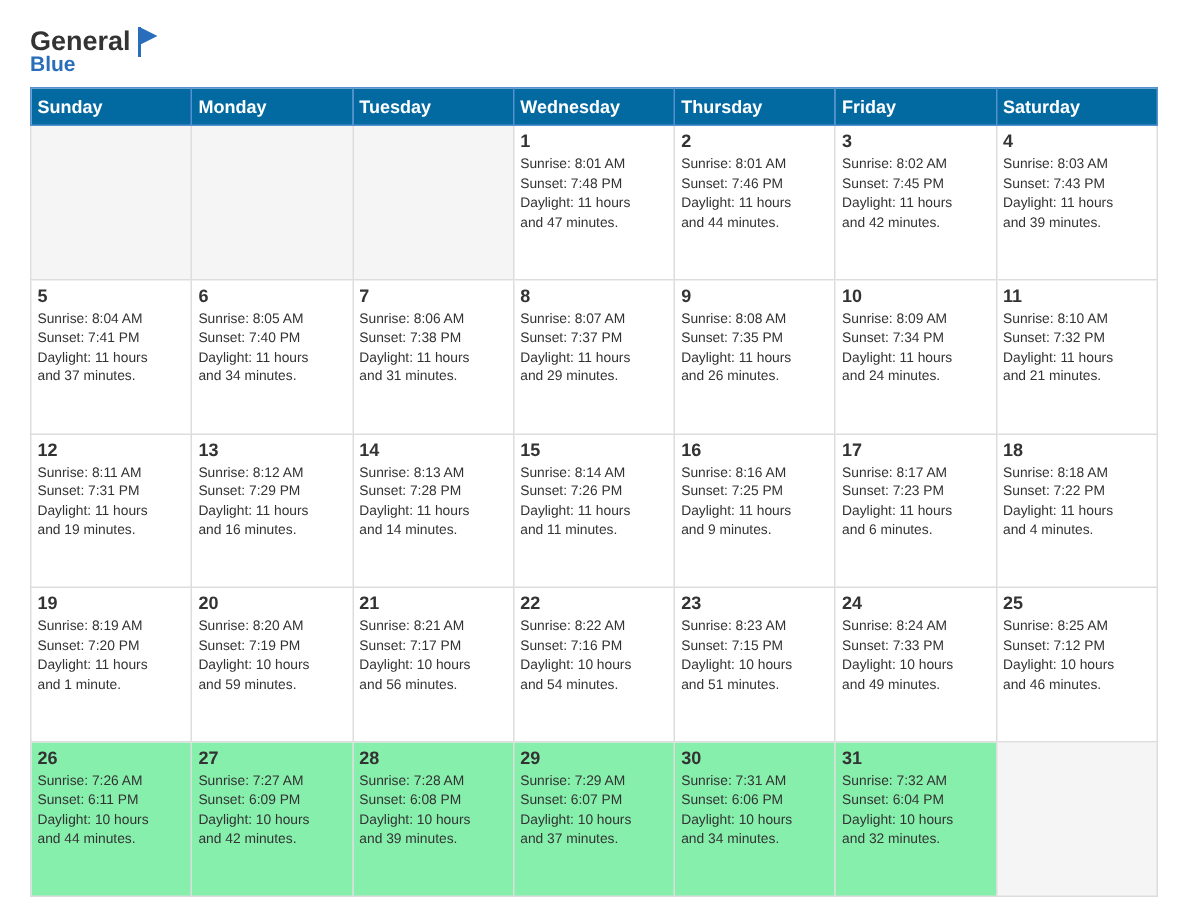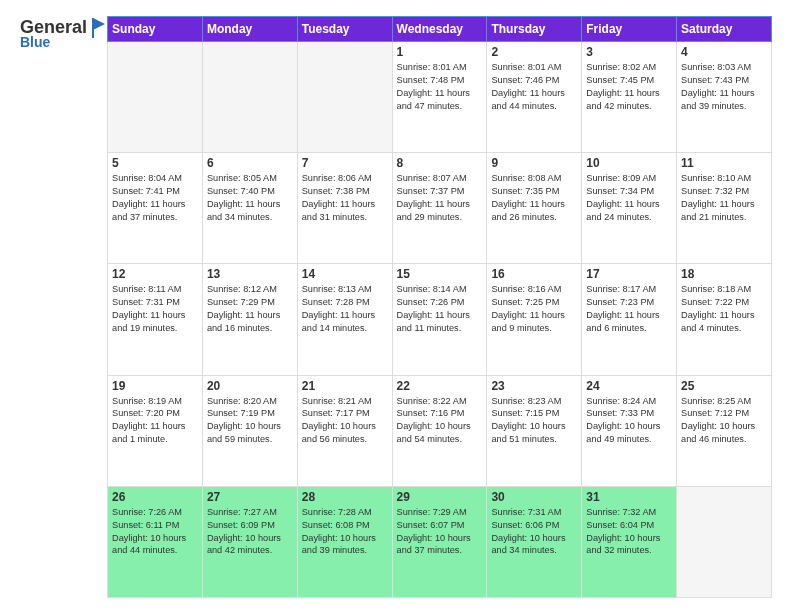--- a/index.html
+++ b/index.html
@@ -8,20 +8,21 @@
       background: #fff;
       width: 792px;
       height: 612px;
       overflow: hidden;
     }
     .page {
       width: 792px;
       height: 608px;
       padding: 16px 20px 10px 20px;
       display: flex;
+      flex-direction: column;
     }
     .header {
       display: flex;
       justify-content: space-between;
       align-items: flex-start;
       margin-bottom: 8px;
     }
     .logo {
       display: flex;
       align-items: center;
@@ -46,21 +47,21 @@
       color: #444;
     }
     .calendar {
       flex: 1;
       border: 1px solid #ccc;
       border-collapse: collapse;
       width: 100%;
       table-layout: fixed;
     }
     .calendar th {
-      background-color: #6d28d9;
+      background-color: #0369a1;
       color: #fff;
       font-size: 12px;
       font-weight: bold;
       padding: 5px 4px;
       text-align: left;
       border: 1px solid #5591d0;
     }
     .calendar td {
       vertical-align: top;
       font-size: 9.5px;

